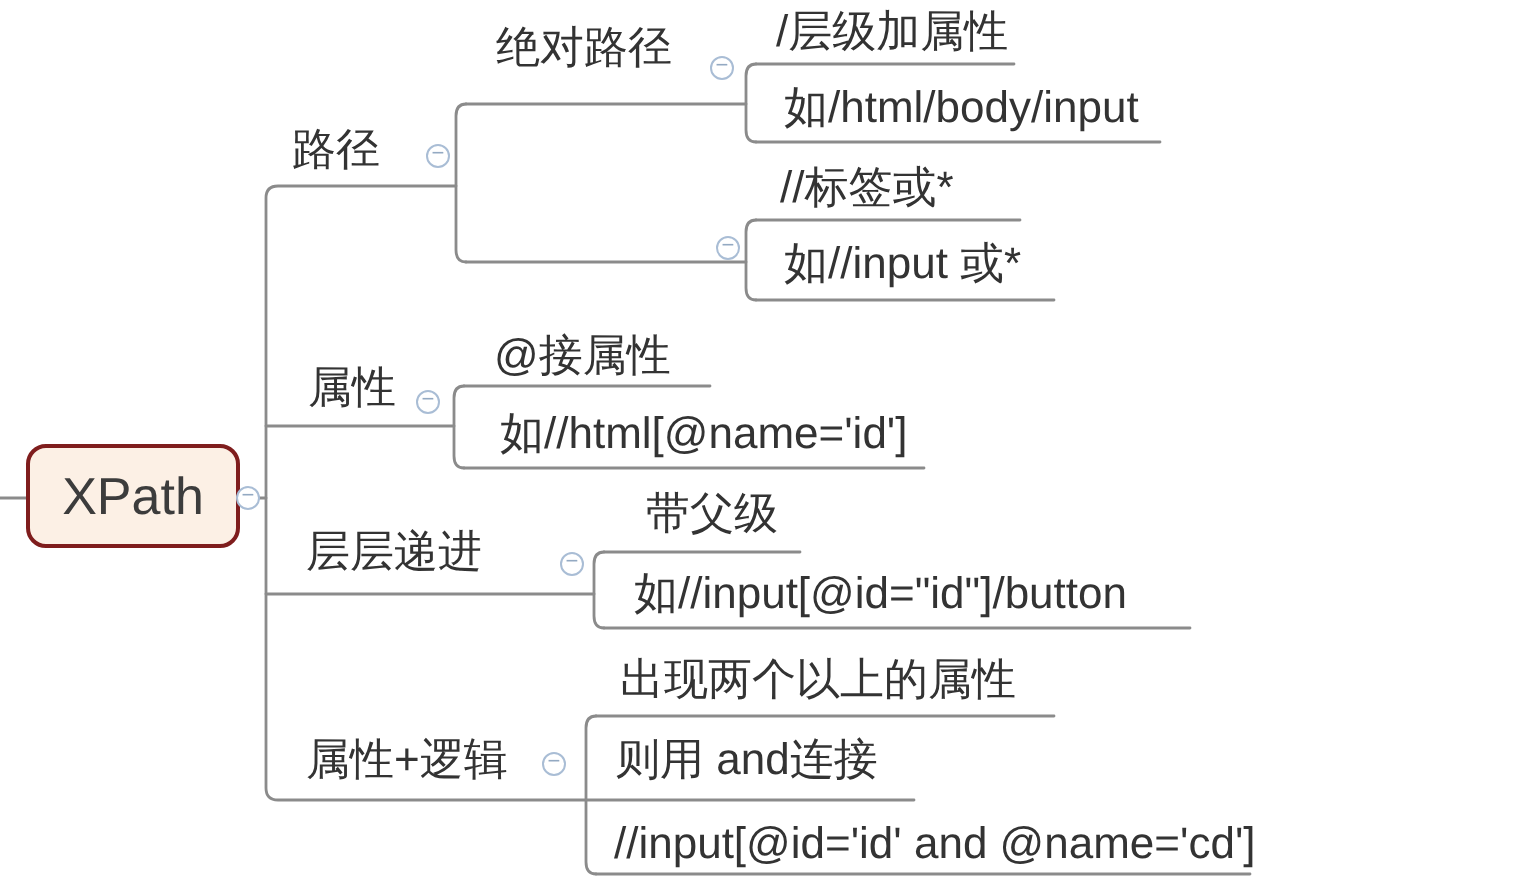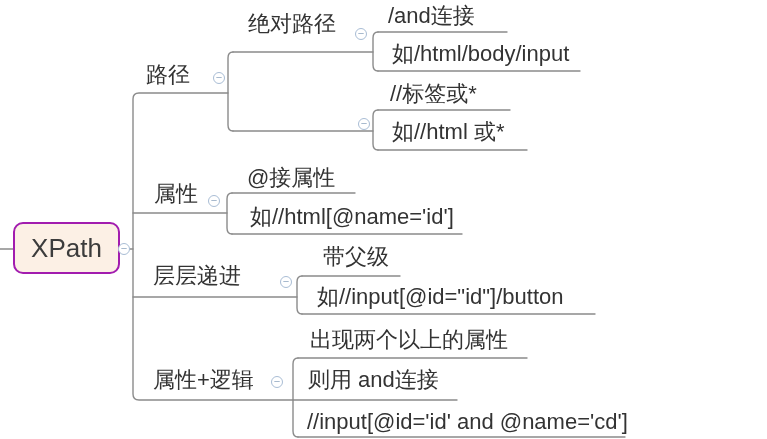--- a/index.html
+++ b/index.html
@@ -18,21 +18,21 @@
     line-height:24px;
     white-space:nowrap;
     color:#333333;
     cursor:default;
   }
   .root-box{
     position:absolute;
     left:13px;top:222px;
     width:103px;height:48px;
     background:#fcf0e5;
-    border:2px solid #a21caf;
+    border:2px solid #7f1d1d;
     border-radius:10px;
     display:flex;align-items:center;justify-content:center;
     font-size:26px;
     color:#3c3c3c;
   }
   .collapse{
     position:absolute;
     width:12px;height:12px;
     box-sizing:border-box;
     background:#ffffff;
@@ -94,24 +94,24 @@
   </svg>
 
   <div class="root-box">XPath</div>
 
   <div class="topic" style="left:146px;top:63px">路径</div>
   <div class="topic" style="left:154px;top:182px">属性</div>
   <div class="topic" style="left:153px;top:264px">层层递进</div>
   <div class="topic" style="left:153px;top:368px">属性+逻辑</div>
 
   <div class="topic" style="left:248px;top:12px">绝对路径</div>
-  <div class="topic" style="left:388px;top:4px">/and连接</div>
+  <div class="topic" style="left:388px;top:4px">/层级加属性</div>
   <div class="topic" style="left:392px;top:42px">如/html/body/input</div>
   <div class="topic" style="left:390px;top:82px">//标签或*</div>
-  <div class="topic" style="left:392px;top:120px">如//html 或*</div>
+  <div class="topic" style="left:392px;top:120px">如//input 或*</div>
 
   <div class="topic" style="left:247px;top:166px">@接属性</div>
   <div class="topic" style="left:250px;top:205px">如//html[@name='id']</div>
 
   <div class="topic" style="left:323px;top:245px">带父级</div>
   <div class="topic" style="left:317px;top:285px">如//input[@id="id"]/button</div>
 
   <div class="topic" style="left:310px;top:328px">出现两个以上的属性</div>
   <div class="topic" style="left:308px;top:368px">则用 and连接</div>
   <div class="topic" style="left:307px;top:410px">//input[@id='id' and @name='cd']</div>

